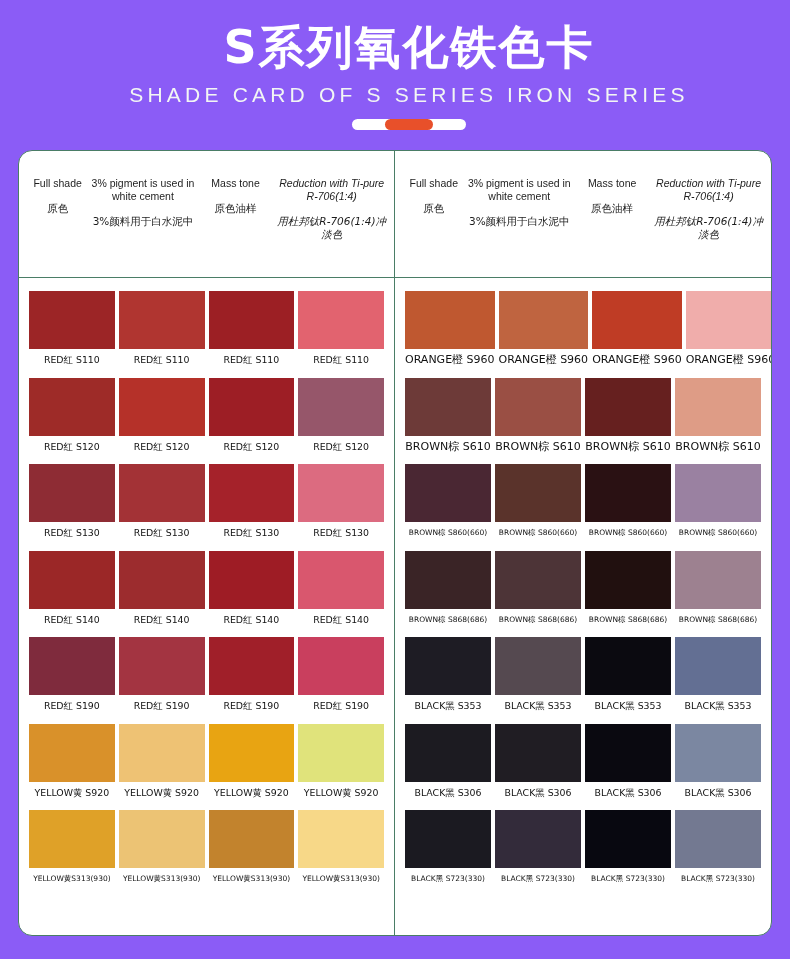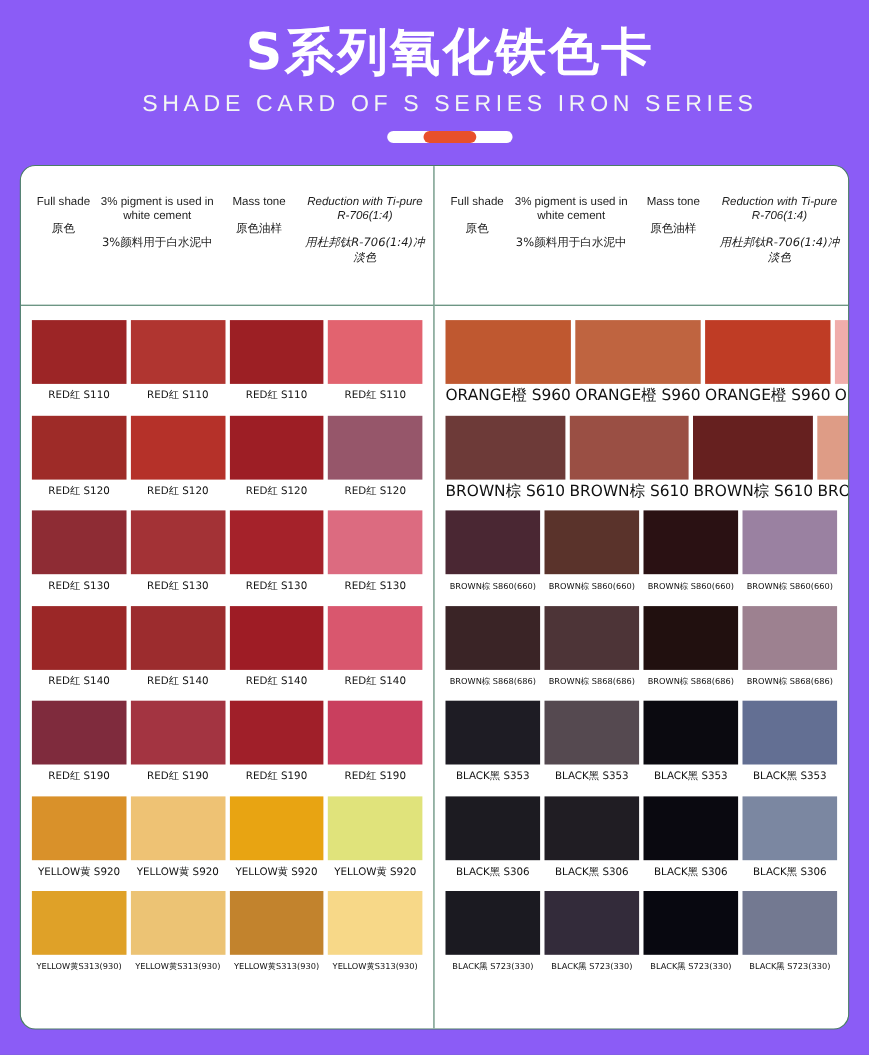--- a/index.html
+++ b/index.html
@@ -101,21 +101,21 @@
   }
   .clabel {
     margin-top: 5px;
     font-size: 9.4px;
     color: #111111;
     white-space: nowrap;
     letter-spacing: 0px;
     line-height: 12px;
     font-family: "DejaVu Sans", "Liberation Sans", sans-serif;
   }
-  .clabel.small { font-size: 14px; }
+  .clabel.small { font-size: 11px; }
   .clabel.xsmall { font-size: 7.5px; }
 </style>
 </head>
 <body style="background: rgb(74, 125, 102);">
 
 <div class="page" style="background: #8b5cf6; padding-left: 14px;">
 
   <div class="header">
     <div class="title-cn">S系列氧化铁色卡</div>
     <div class="title-en">SHADE CARD OF S SERIES IRON SERIES</div>

